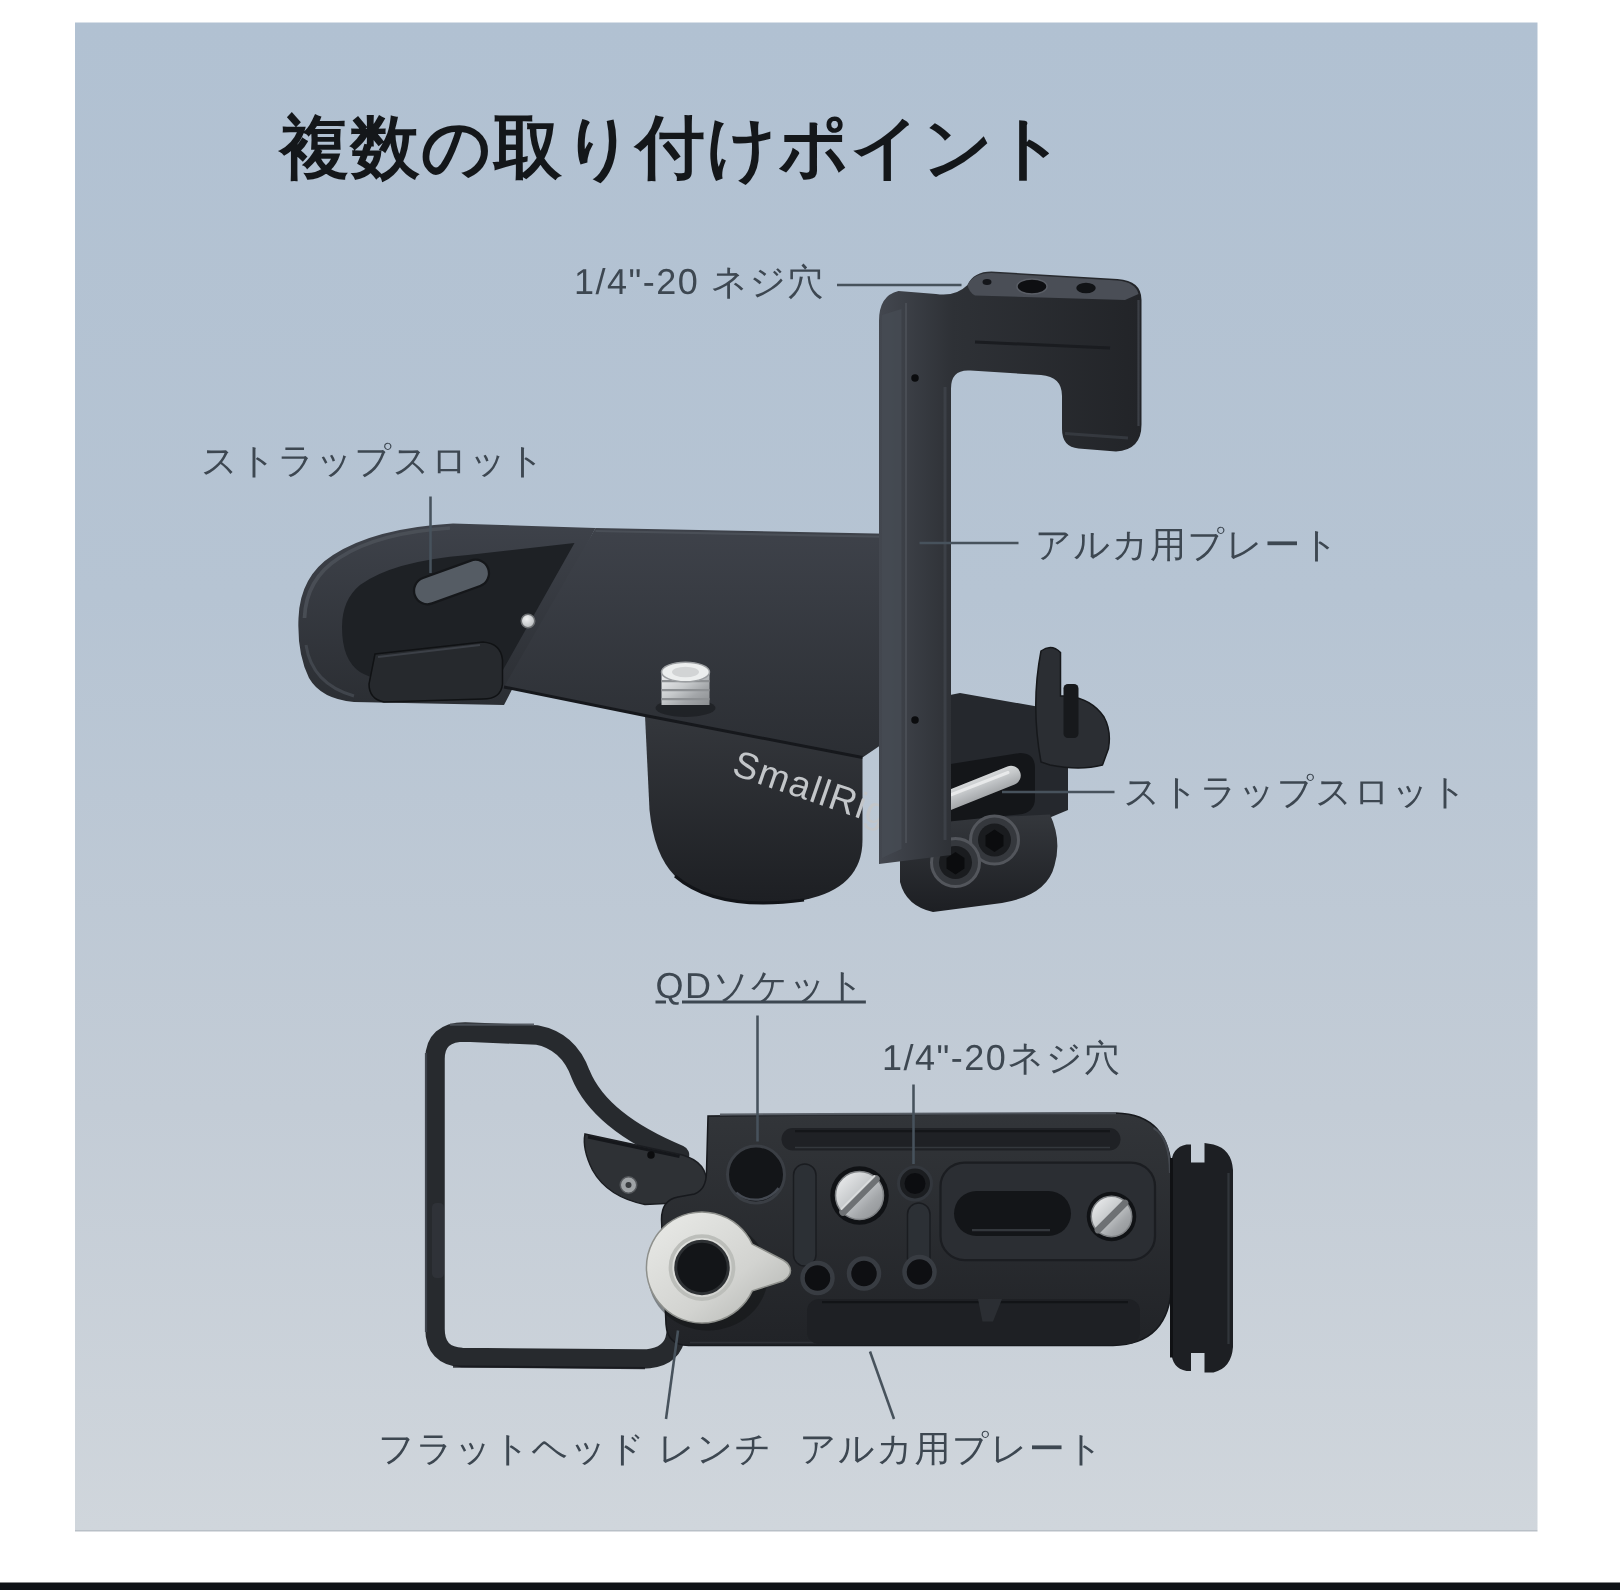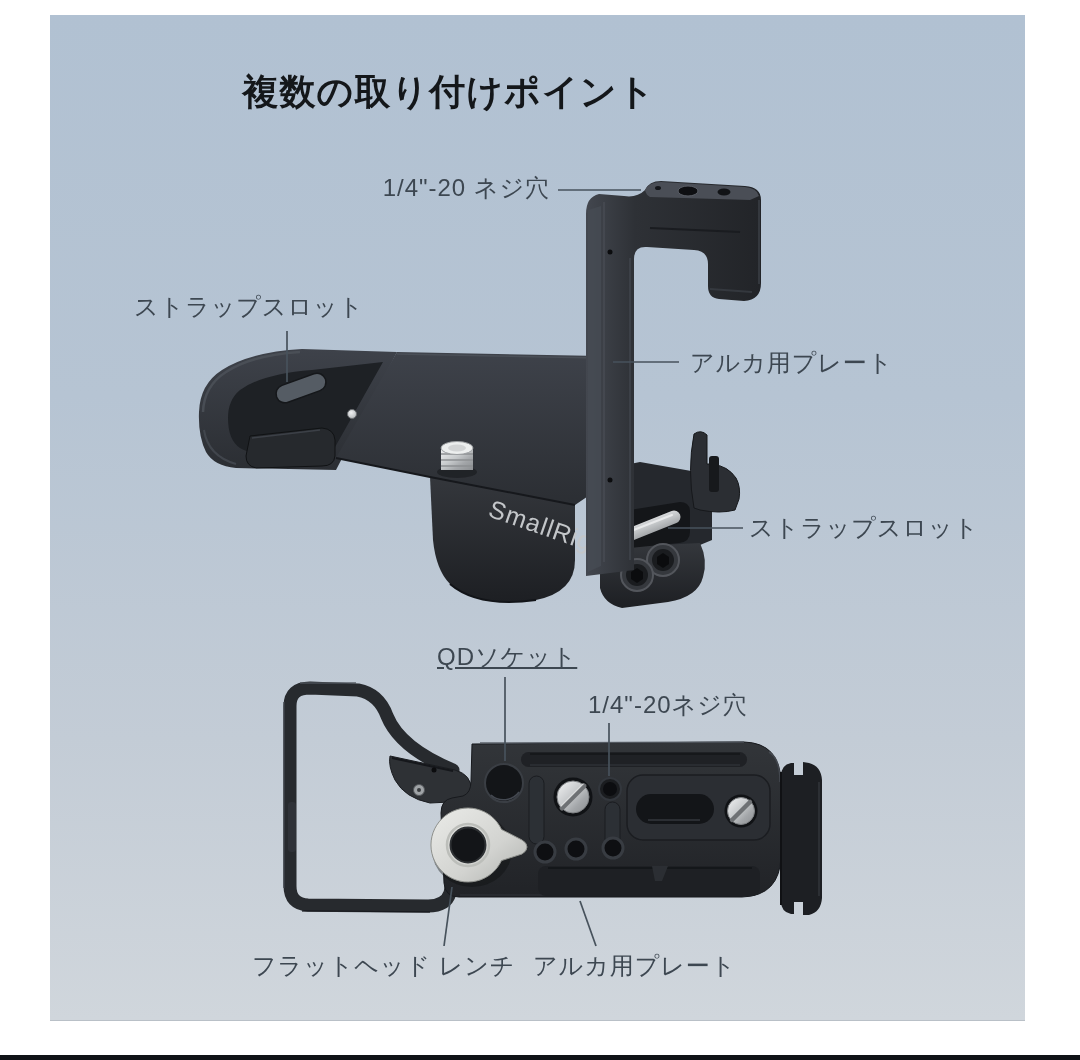--- a/index.html
+++ b/index.html
@@ -4,21 +4,21 @@
 <style>
   html,body{margin:0;padding:0;background:#ffffff;}
   #page{position:relative;width:1080px;height:1060px;background:#ffffff;overflow:hidden;
         font-family:"Liberation Sans","DejaVu Sans",sans-serif;}
   #panel{position:absolute;left:50px;top:15px;width:975px;height:1005px;
          background:linear-gradient(180deg,#b1c1d2 0%,#b6c4d3 38%,#c3ccd6 72%,#d0d6dc 100%);
          border-bottom:1px solid #b9c0c7;}
   #footer-bar{position:absolute;left:0;top:1055px;width:1080px;height:5px;background:#101317;}
   svg.scene{position:absolute;left:0;top:0;z-index:1;}
   .title{position:absolute;left:50px;top:68px;width:798px;text-align:center;z-index:2;
-         font-size:36px;font-weight:700;letter-spacing:1px;color:#14171a;}
+         font-size:46px;font-weight:700;letter-spacing:1px;color:#14171a;}
   .lbl{position:absolute;z-index:2;font-size:24px;color:#3d4751;letter-spacing:1px;white-space:nowrap;}
   .lbl.r{text-align:right;}
 </style>
 </head>
 <body>
 
 <div id="page">
   <div id="panel"></div>
 
   <div class="title">複数の取り付けポイント</div>

